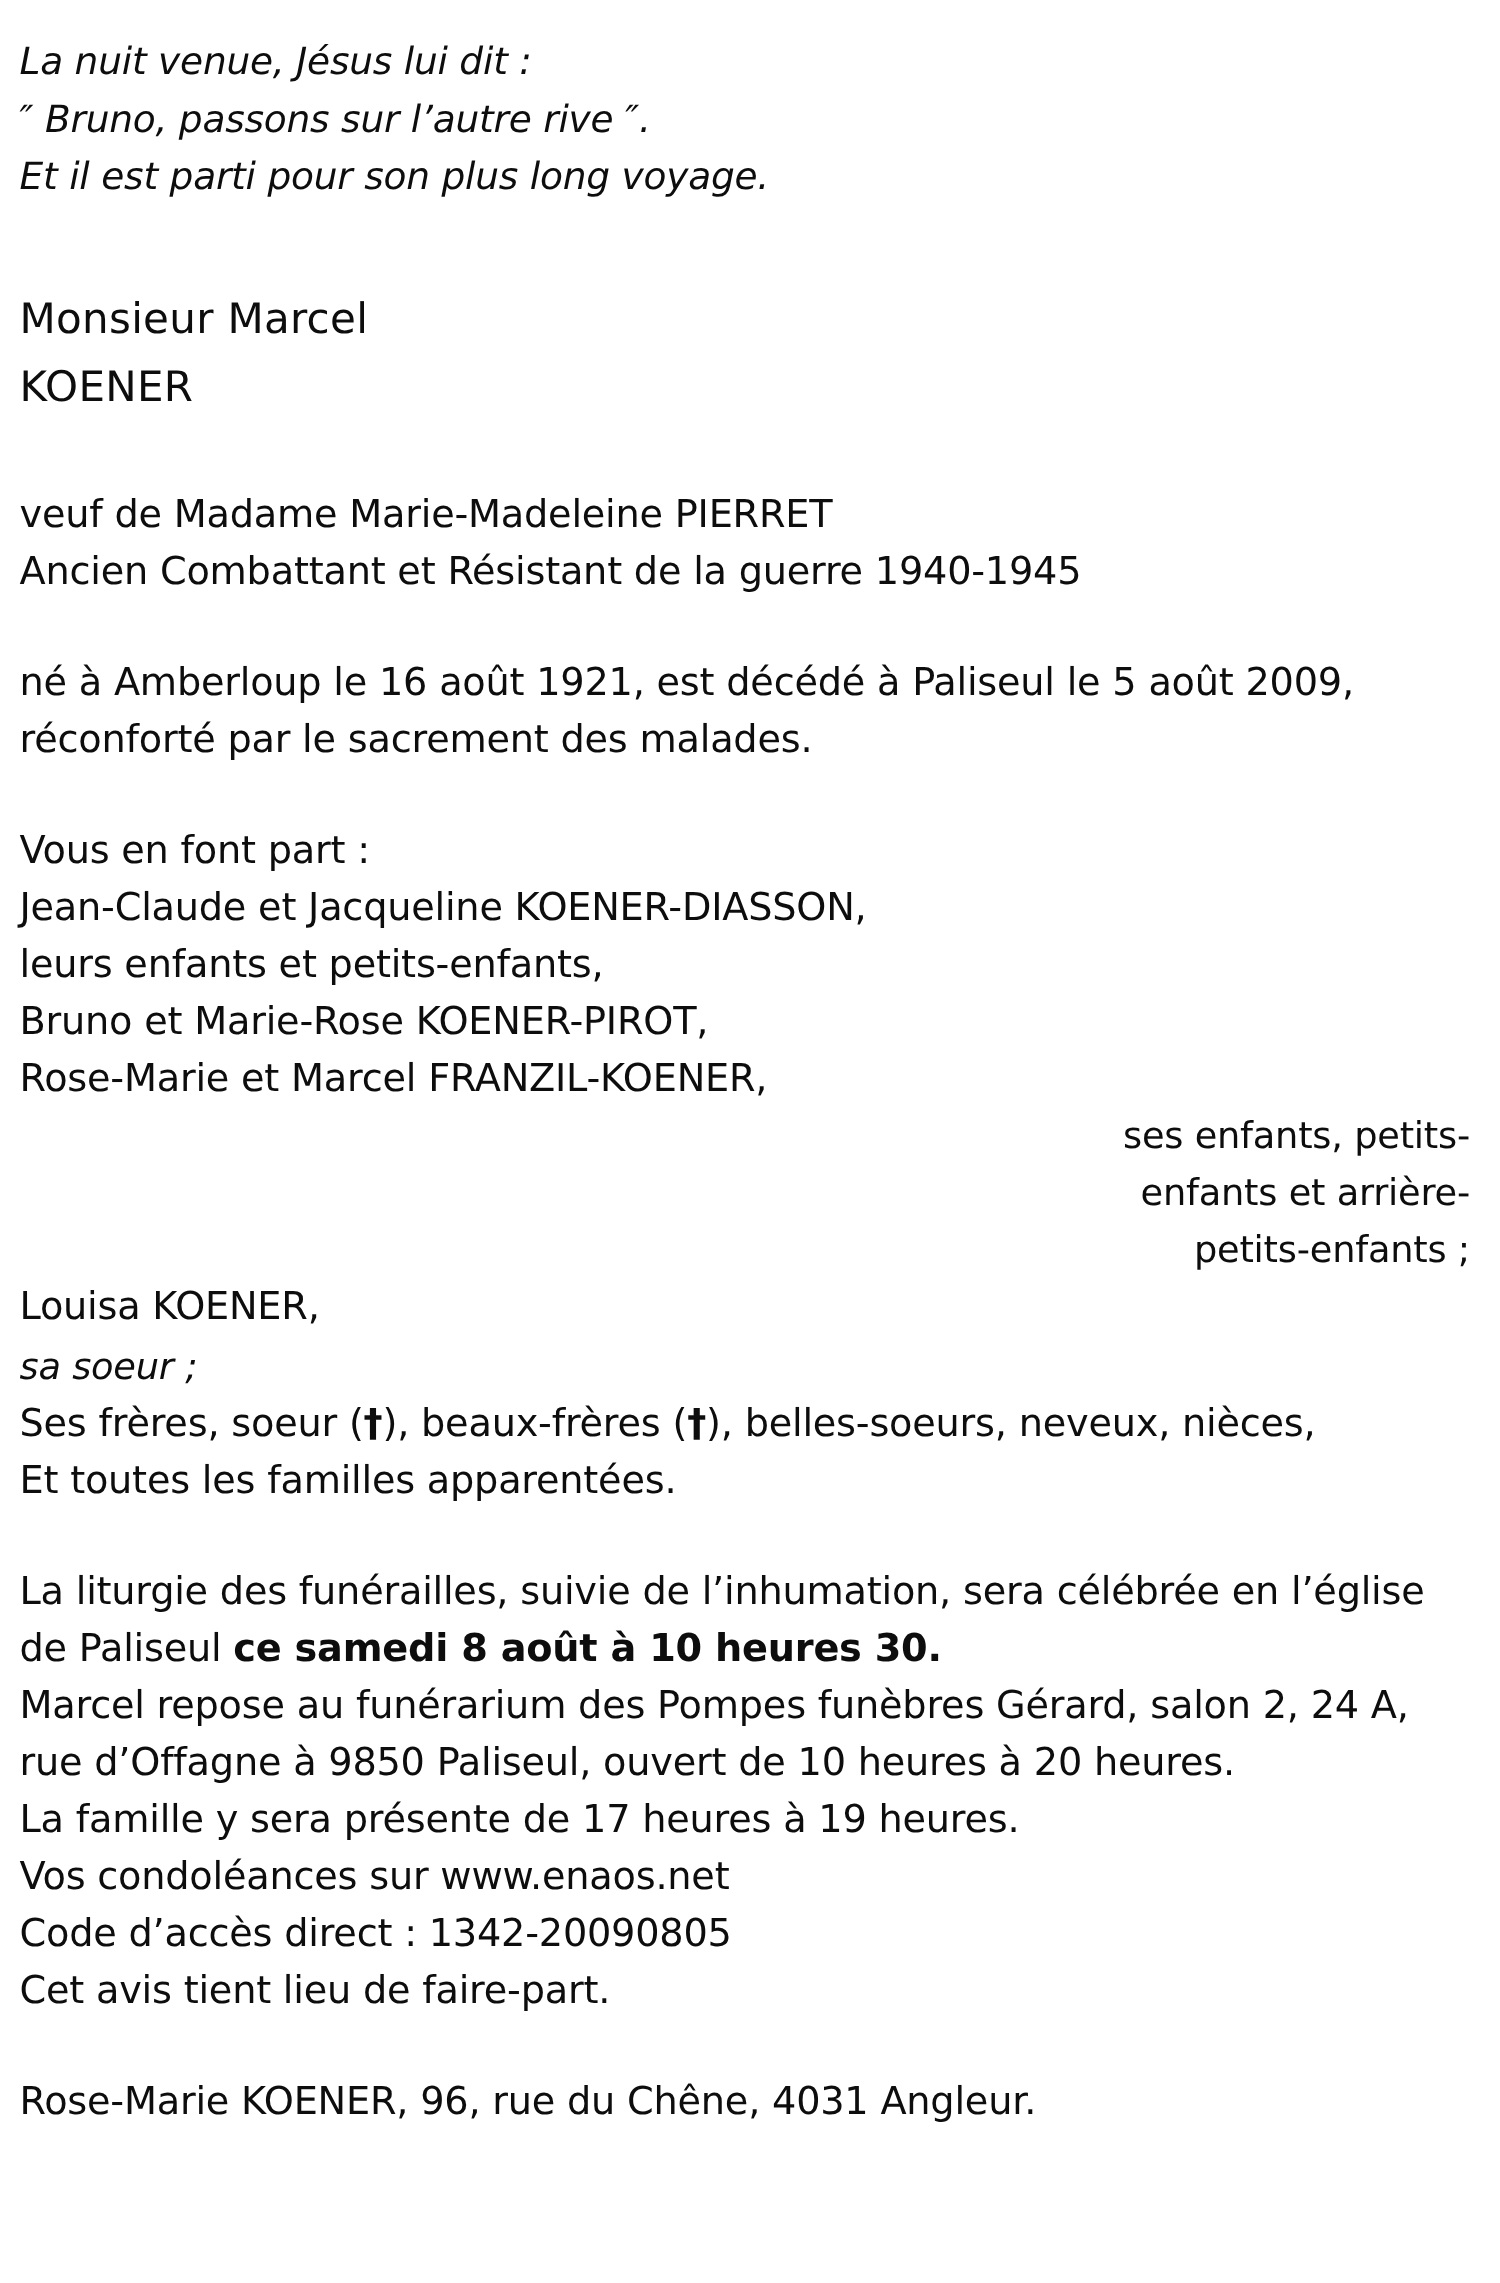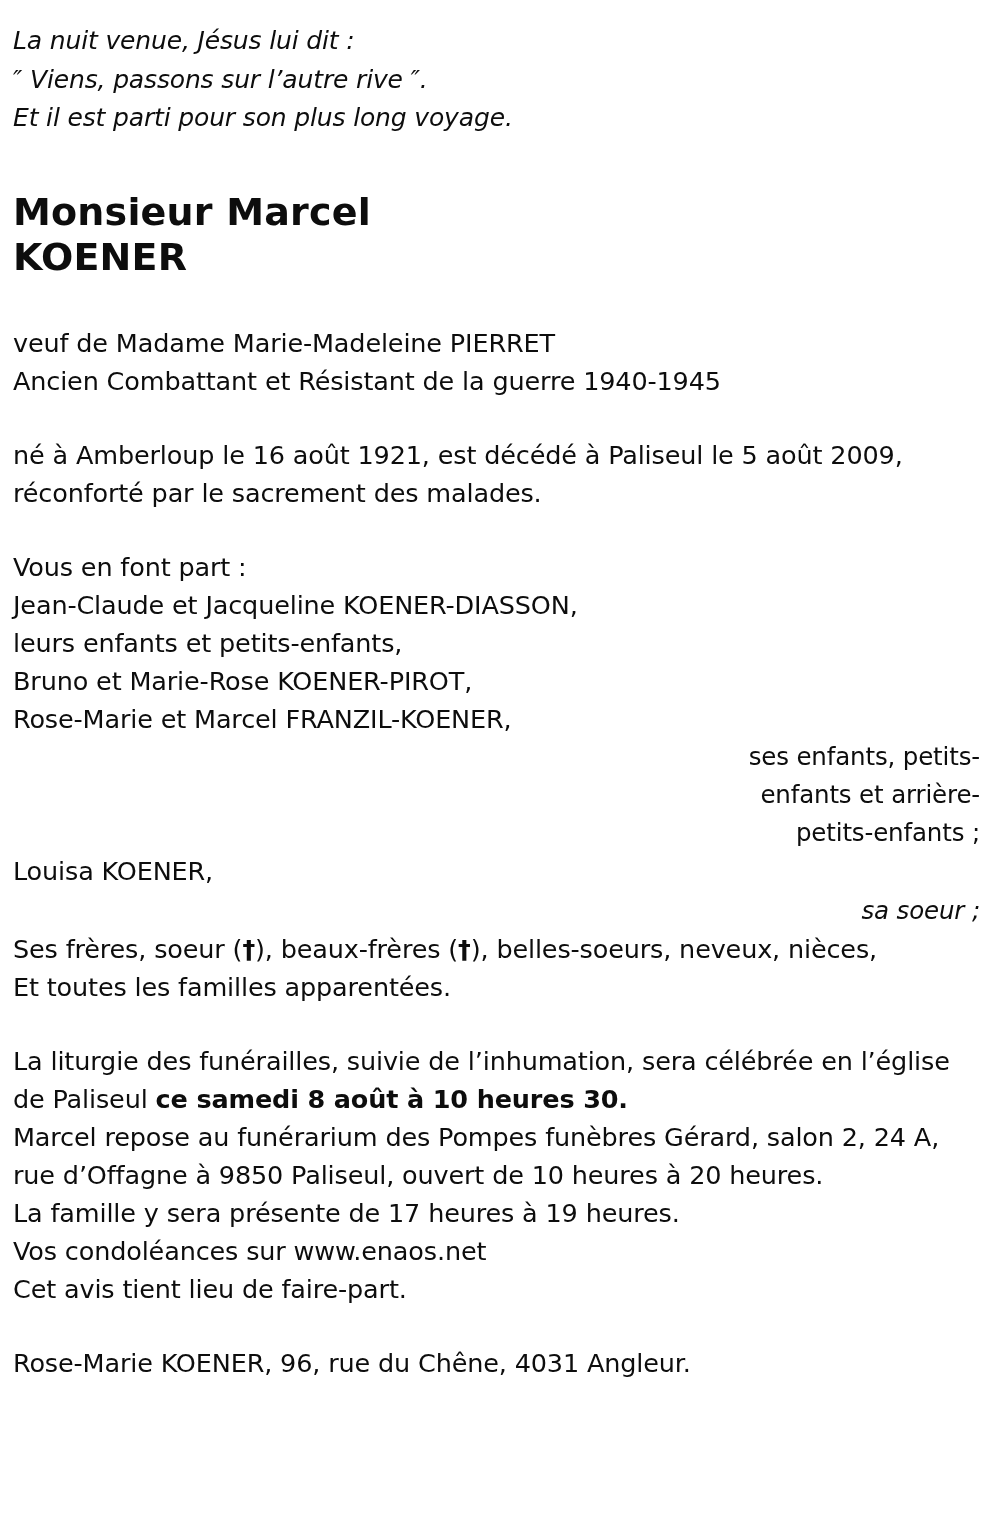--- a/index.html
+++ b/index.html
@@ -41,40 +41,39 @@
     font-style: italic;
     font-size: 25px;
     line-height: 38.5px;
   }
 
   
   .name-block {
     margin-top: 52px;
   }
   .name-block .line {
-    font-weight: bold;
-    font-size: 38px;
+    font-weight: normal;
+    font-size: 28px;
     line-height: 45px;
     letter-spacing: 0.2px;
   }
   .gap-md { height: 36px; }
   .gap-lg { height: 44px; }
 
   
   .rel-block {
     text-align: right;
     padding-right: 10px;
   }
   .rel-block .line {
     font-size: 24.5px;
     line-height: 38px;
   }
 
   .rel-inline {
-    text-align: right;
     padding-right: 10px;
     margin-top: 2px;
   }
   .rel-inline .line {
     font-style: italic;
     font-size: 24.5px;
     line-height: 38px;
   }
 
   .strong { font-weight: bold; }
@@ -84,21 +83,21 @@
     font-weight: bold;
   }
 </style>
 </head>
 <body style="background: rgb(255, 255, 255); color: rgb(13, 13, 13);">
 
 <div class="notice">
 
   <div class="blk epigraph">
     <span class="line">La nuit venue, Jésus lui dit :</span>
-    <span class="line">″ Viens, passons sur l’autre rive ″.</span>
+    <span class="line">″ Bruno, passons sur l’autre rive ″.</span>
     <span class="line">Et il est parti pour son plus long voyage.</span>
   </div>
 
   <div class="blk name-block">
     <span class="line">Monsieur Marcel</span>
     <span class="line">KOENER</span>
   </div>
 
   <div class="gap-lg"></div>
 
@@ -144,20 +143,21 @@
 
   <div class="gap-md"></div>
 
   <div class="blk">
     <span class="line">La liturgie des funérailles, suivie de l’inhumation, sera célébrée en l’église</span>
     <span class="line"><span>de Paliseul </span><span class="strong">ce samedi 8 août à 10 heures 30.</span></span>
     <span class="line">Marcel repose au funérarium des Pompes funèbres Gérard, salon 2, 24 A,</span>
     <span class="line">rue d’Offagne à 9850 Paliseul, ouvert de 10 heures à 20 heures.</span>
     <span class="line">La famille y sera présente de 17 heures à 19 heures.</span>
     <span class="line">Vos condoléances sur www.enaos.net</span>
+    <span class="line">Code d’accès direct : 1342-20090805</span>
     <span class="line">Cet avis tient lieu de faire-part.</span>
   </div>
 
   <div class="gap-md"></div>
 
   <div class="blk">
     <span class="line">Rose-Marie KOENER, 96, rue du Chêne, 4031 Angleur.</span>
   </div>
 
 </div>

